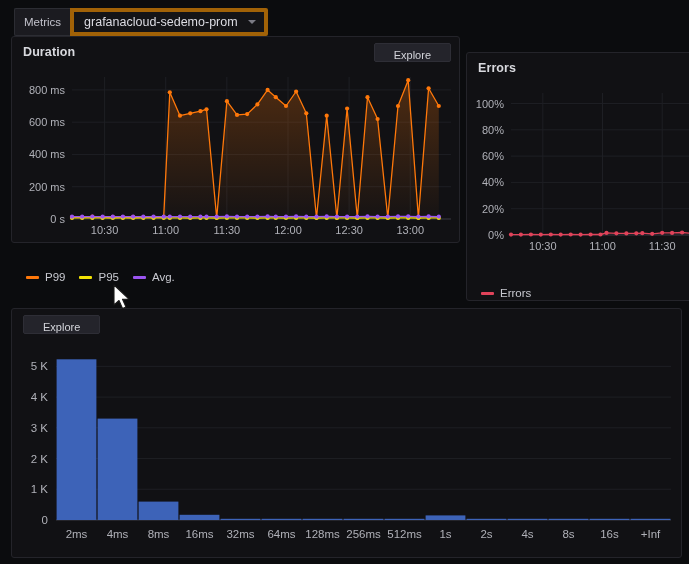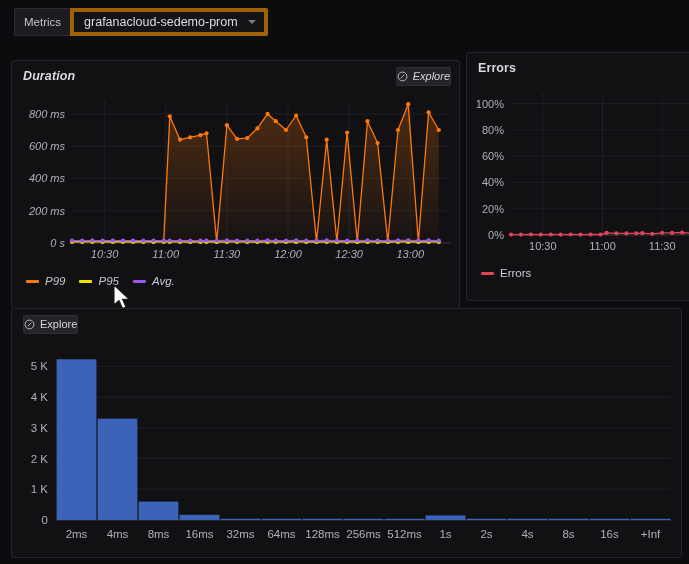--- a/index.html
+++ b/index.html
@@ -35,35 +35,35 @@
     position: absolute; background: #111114;
     border: 1px solid #24242a; border-radius: 3px;
   }
   .panel-head {
     display: flex; align-items: center; justify-content: space-between;
     height: 30px; padding: 0 8px 0 11px;
   }
   .panel-title { font-size: 12.5px; font-weight: 600; color: #d8d9de; letter-spacing: .1px; }
   .explore-btn {
     display: flex; align-items: center; gap: 5px;
-    height: 19px; padding: 0 0;
+    height: 19px; padding: 0 19px;
     background: #24242b; border: 1px solid #2e2e36; border-radius: 2px;
-    font-size: 11px; color: #d3d4da; cursor: pointer;
+    font-size: 11px; color: #d3d4da; cursor: pointer; flex-direction: column;
   }
   .compass { width: 11px; height: 11px; display: block; }
 
-  #panel-duration { left: 11px; top: 60px; width: 449px; height: 249px; font-style: italic; }
+  #panel-duration { left: 11px; top: 36px; width: 449px; height: 207px; }
   #panel-errors   { left: 466px; top: 52px; width: 233px; height: 249px; }
   #panel-dist     { left: 11px; top: 308px; width: 671px; height: 250px; }
 
   .plot { position: relative; width: 100%; }
   .plot svg { display: block; }
 
   
-  .legend { display: flex; align-items: center; gap: 14px; padding: 4px 0 0 14px; }
+  .legend { display: flex; align-items: center; gap: 14px; padding: 4px 0 0 14px; margin-top: 20px; }
   .legend-item { display: flex; align-items: center; gap: 6px; font-size: 11.5px; color: #c8c9d0; }
   .swatch { width: 13px; height: 3px; border-radius: 1px; display: block; }
 
   
   .cursor { position: absolute; left: 112px; top: 284px; z-index: 50; pointer-events: none; }
 </style>
 </head>
 <body>
 
 <div class="app">

